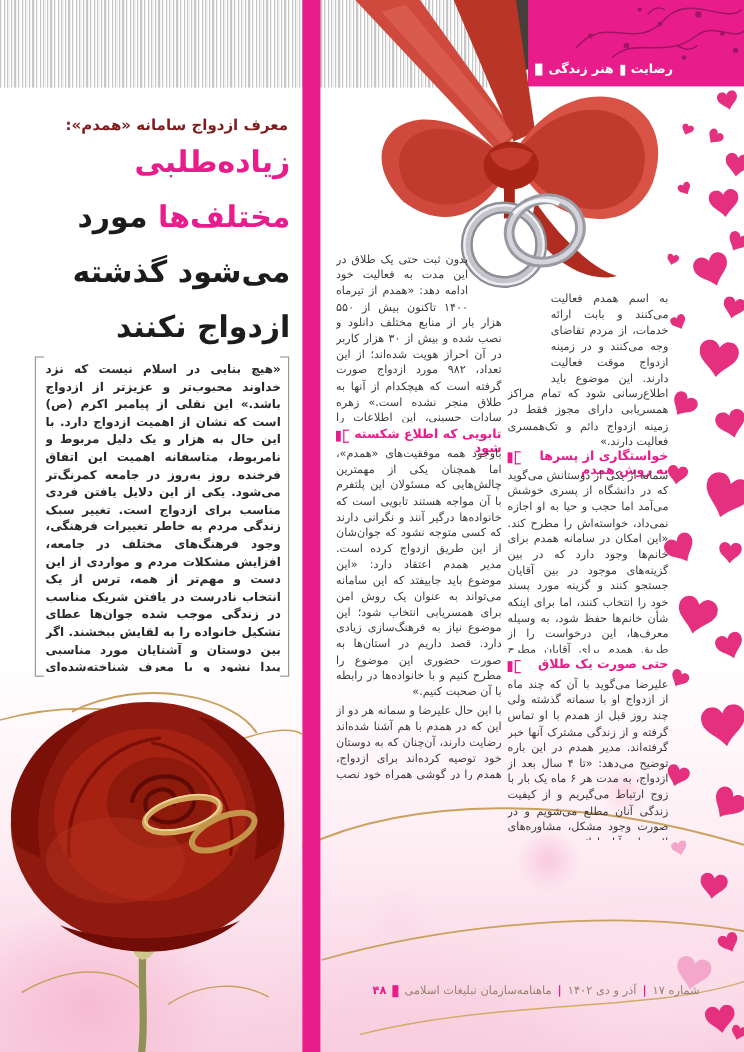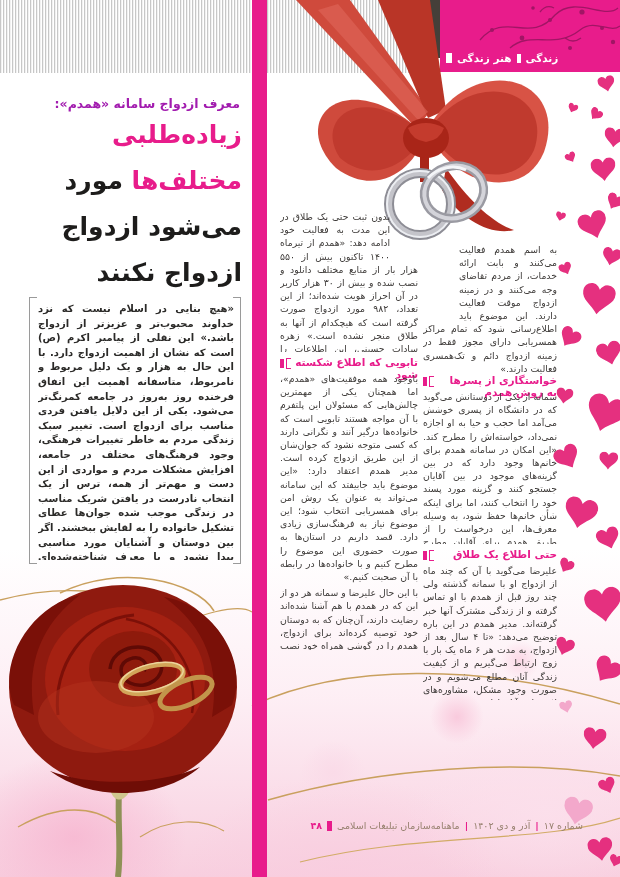--- a/index.html
+++ b/index.html
@@ -36,21 +36,21 @@
       linear-gradient(180deg, rgba(253,240,246,0) 0%, rgba(252,225,236,.55) 45%, #f8cfdf 100%);
   }
   .bokeh{position:absolute;border-radius:50%;z-index:1;}
   .swirls,.bow-svg,.rose-svg{position:absolute;z-index:4;}
   .swirls{left:0;top:0;z-index:2;pointer-events:none;}
   .hearts{position:absolute;left:0;top:0;width:620px;height:877px;z-index:2;pointer-events:none;}
   .heart{position:absolute;}
   
   .kicker{
     position:absolute;left:20px;top:96px;width:220px;z-index:7;
-    direction:rtl;text-align:right;font-size:12.5px;font-weight:bold;color:#a21caf;
+    direction:rtl;text-align:right;font-size:12.5px;font-weight:bold;color:#7f1d1d;
   }
   .headline{
     position:absolute;left:14px;top:112px;width:228px;z-index:7;
     direction:rtl;text-align:right;font-weight:bold;font-size:25px;line-height:46px;color:#1d1c1b;
     letter-spacing:-0.5px;
   }
   .headline .pink{color:#e81c8b;}
   
   .bracket-frame{
     position:absolute;left:29px;top:297px;width:212px;height:267px;z-index:7;
@@ -129,21 +129,21 @@
           <circle cx="132" cy="28" r="2"></circle>
           <circle cx="143" cy="42" r="2.2"></circle>
         <circle cx="63" cy="8" r="1.8"></circle>
           <circle cx="100" cy="48" r="2"></circle>
       </g>
     </svg>
     <div class="header-label">
       <span class="wsq"></span>
       <span>هنر زندگی</span>
       <span class="wsq small"></span>
-      <span>زندگی</span>
+      <span>رضایت</span>
     </div>
   </div>
 
   <div class="page-bar"></div>
 
   <div class="hearts">
       <div class="heart" style="left: 598px; top: 76px; width: 17px; height: 15.81px; transform: rotate(-12deg);"><svg width="17" height="15.81" viewBox="0 0 32 30">
           <path d="M23.6,0c-3.4,0-6.3,2.7-7.6,5.6C14.7,2.7,11.8,0,8.4,0C3.8,0,0,3.8,0,8.4c0,9.4,9.5,11.9,16,21.2c6.1-9.3,16-12.1,16-21.2C32,3.8,28.2,0,23.6,0z" fill="#e5307f"></path>
         </svg></div>
       <div class="heart" style="left: 570px; top: 98px; width: 10px; height: 9.3px; transform: rotate(22deg);"><svg width="10" height="9.3" viewBox="0 0 32 30">
@@ -290,21 +290,21 @@
 
     <path d="M60,18 C120,-12 196,6 214,36" stroke="#c9a05e" stroke-width="1.6" fill="none"></path>
     <path d="M18,252 C60,228 94,232 116,248" stroke="#c9a05e" stroke-width="1.4" fill="none"></path>
     <path d="M140,262 C170,242 204,244 224,256" stroke="#c9a05e" stroke-width="1.2" fill="none"></path>
   </svg>
 
   <div class="kicker">معرف ازدواج سامانه «همدم»:</div>
   <div class="headline">
     <div><span class="pink">زیاده‌طلبی</span></div>
     <div><span class="pink">مختلف‌ها</span><span> مورد</span></div>
-    <div>می‌شود ازدواج</div>
+    <div>می‌شود گذشته</div>
     <div>ازدواج نکنند</div>
   </div>
 
   <div class="bracket-frame"></div>
   <div class="intro">«هیچ بنایی در اسلام نیست که نزد خداوند محبوب‌تر و عزیزتر از ازدواج باشد.» این نقلی از پیامبر اکرم (ص) است که نشان از اهمیت ازدواج دارد. با این حال به هزار و یک دلیل مربوط و نامربوط، متاسفانه اهمیت این اتفاق فرخنده روز به‌روز در جامعه کمرنگ‌تر می‌شود. یکی از این دلایل یافتن فردی مناسب برای ازدواج است. تغییر سبک زندگی مردم به خاطر تغییرات فرهنگی، وجود فرهنگ‌های مختلف در جامعه، افزایش مشکلات مردم و مواردی از این دست و مهم‌تر از همه، ترس از یک انتخاب نادرست در یافتن شریک مناسب در زندگی موجب شده جوان‌ها عطای تشکیل خانواده را به لقایش ببخشند. اگر بین دوستان و آشنایان مورد مناسبی پیدا نشود و یا معرف شناخته‌شده‌ای درکار نباشد که دو جوان را به هم برساند، درنهایت ازدواج به تاخیر می‌افتد. سامانه همدم تلاش دارد تا این کمبود را جبران کند. درباره این محیط مجازی با نسرین پاکرو که تا به حال واسطه ازدواج جوانان زیادی با یکدیگر شده و یکی از معرفان ازدواج سامانه همدم است به گفت‌گو نشستیم. او از سال ۹۳ ابتدا با سامانه همسان گزینی تبیان و بعد با سامانه همدم مشغول فعالیت است.</div>
 
   <div class="body-block col2" style="top:210px;height:142px;">
     <span class="spacer-r"></span>
     <span>بدون ثبت حتی یک طلاق در این مدت به فعالیت خود ادامه دهد: «همدم از تیرماه ۱۴۰۰ تاکنون بیش از ۵۵۰ هزار بار از منابع مختلف دانلود و نصب شده و بیش از ۳۰ هزار کاربر در آن احراز هویت شده‌اند؛ از این تعداد، ۹۸۲ مورد ازدواج صورت گرفته است که هیچکدام از آنها به طلاق منجر نشده است.» زهره سادات حسینی، این اطلاعات را بازگو می‌کند.</span>
   </div>
@@ -330,21 +330,21 @@
         <span class="br"></span>
       </span>
     <span>خواستگاری از پسرها به روش همدم</span>
   </div>
   <div class="body-block col3" style="top:350px;height:154px;">سمانه از یکی از دوستانش می‌گوید که در دانشگاه از پسری خوشش می‌آمد اما حجب و حیا به او اجازه نمی‌داد، خواسته‌اش را مطرح کند. «این امکان در سامانه همدم برای خانم‌ها وجود دارد که در بین گزینه‌های موجود در بین آقایان جستجو کنند و گزینه مورد پسند خود را انتخاب کنند، اما برای اینکه شأن خانم‌ها حفظ شود، به وسیله معرف‌ها، این درخواست را از طریق همدم برای آقایان مطرح می‌کنیم؛ یعنی آن دختر را در بین گزینه‌های پیشنهادی همدم برای پسر مورد نظر نمایش می‌دهیم.» این را زهره سادات حسینی مدیر همدم می‌گوید.</div>
   <div class="subhead col3" style="top:508px;">
     <span class="sh-glyph">
         <span class="sq"></span>
         <span class="br"></span>
       </span>
-    <span>حتی اطلاع یک طلاق</span>
+    <span>حتی صورت یک طلاق</span>
   </div>
   <div class="body-block col3" style="top:524px;height:136px;">
     <p>علیرضا می‌گوید با آن که چند ماه از ازدواج او با سمانه گذشته ولی چند روز قبل از همدم با او تماس گرفته و از زندگی مشترک آنها خبر گرفته‌اند. مدیر همدم در این باره توضیح می‌دهد: «تا ۴ سال بعد از ازدواج، به مدت هر ۶ ماه یک بار با زوج ارتباط می‌گیریم و از کیفیت زندگی آنان مطلع می‌شویم و در صورت وجود مشکل، مشاوره‌های لازم را به آنان ارائه می‌دهیم.»</p>
 
   </div>
 
   <div class="footer">
     <span class="pgno">۴۸</span>
     <span class="sq"></span>
     <span>ماهنامه‌سازمان تبلیغات اسلامی</span>

